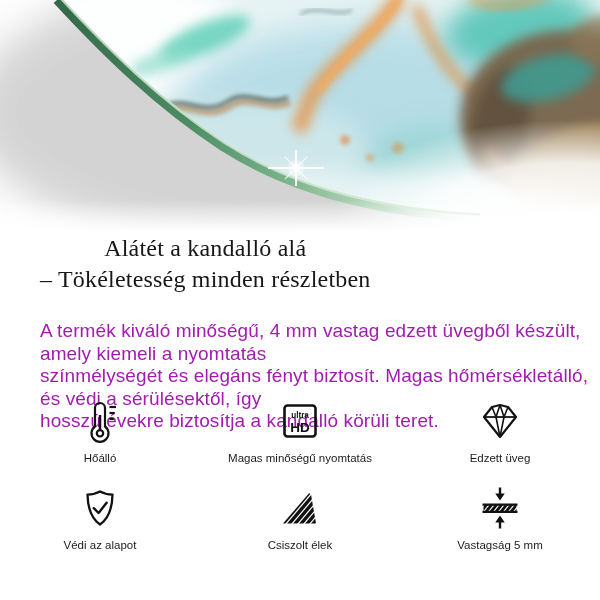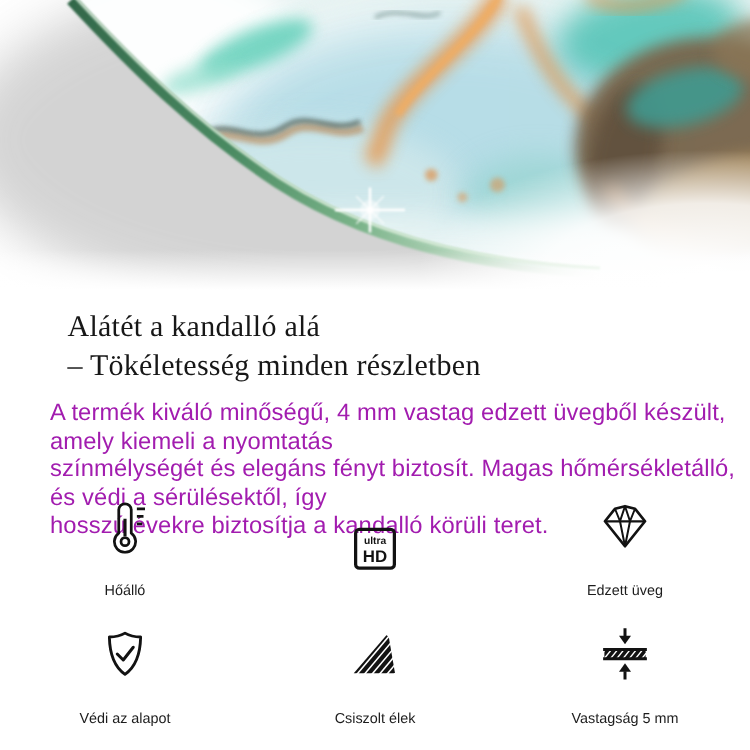--- a/index.html
+++ b/index.html
@@ -5,37 +5,37 @@
   html,body{margin:0;padding:0;}
   body{
     width:600px;height:600px;
     background:#ffffff;
     font-family:"Liberation Sans", sans-serif;
     position:relative;
     overflow:hidden;
   }
   .hero{position:absolute;top:0;left:0;display:block;}
   .title{
-    position:absolute;top:233px;left:40px;margin:14px;
+    position:absolute;top:233px;left:40px;margin:0;
     font-family:"Liberation Serif", serif;
     font-size:24px;line-height:31px;font-weight:400;
-    color:#171717;white-space:pre-line;letter-spacing:.2px;
+    color:#171717;white-space:pre-line;letter-spacing:.2px;text-align:center;
   }
   .desc{
     position:absolute;top:320px;left:40px;margin:0;
     font-size:19px;line-height:22.5px;color:#a21caf;
     white-space:pre-line;letter-spacing:.1px;
   }
   .features{
     position:absolute;top:399px;left:0;width:600px;
     display:grid;grid-template-columns:repeat(3,1fr);row-gap:22px;
   }
   .feature{display:flex;flex-direction:column;align-items:center;justify-content:center;}
   .feature .ic{height:44px;display:flex;align-items:center;justify-content:center;}
-  .feature .lbl{margin-top:24px;font-size:11.5px;color:#1c1c1c;}
+  .feature .lbl{margin-top:9px;font-size:11.5px;color:#1c1c1c;}
   .icon{stroke:#121212;fill:none;stroke-width:2.2;}
   .icon .fill{fill:#121212;stroke:none;}
   .icon text{stroke:none;fill:#121212;font-family:"Liberation Sans",sans-serif;font-weight:bold;}
 </style>
 </head>
 <body>
 
 <svg class="hero" width="600" height="232" viewBox="0 0 600 232">
   <defs>
     <clipPath id="glassClip">
@@ -153,20 +153,21 @@
   </div>
 
   <div class="feature">
     <div class="ic">
       <svg class="icon" width="40" height="40" viewBox="0 0 40 40">
         <rect x="4.5" y="4.5" width="31" height="31" rx="3" stroke-width="2.6"></rect>
         <text x="20" y="16.5" font-size="8.2" text-anchor="middle">ultra</text>
         <text x="20" y="30.5" font-size="13.5" text-anchor="middle">HD</text>
       </svg>
     </div>
+    <div class="lbl">Magas minőségű nyomtatás</div>
   </div>
 
   <div class="feature">
     <div class="ic">
       <svg class="icon" width="40" height="40" viewBox="0 0 40 40">
         <path d="M4,16 L12,6 L20,4 L28,6 L36,16 L20,36 Z" stroke-width="2.2" stroke-linejoin="round"></path>
         <line x1="4" y1="16" x2="36" y2="16" stroke-width="1.8"></line>
         <path d="M12,6 L16,16 M20,4 L16,16 M20,4 L24,16 M28,6 L24,16" stroke-width="1.6"></path>
         <path d="M16,16 L20,36 M24,16 L20,36" stroke-width="1.6"></path>
       </svg>

